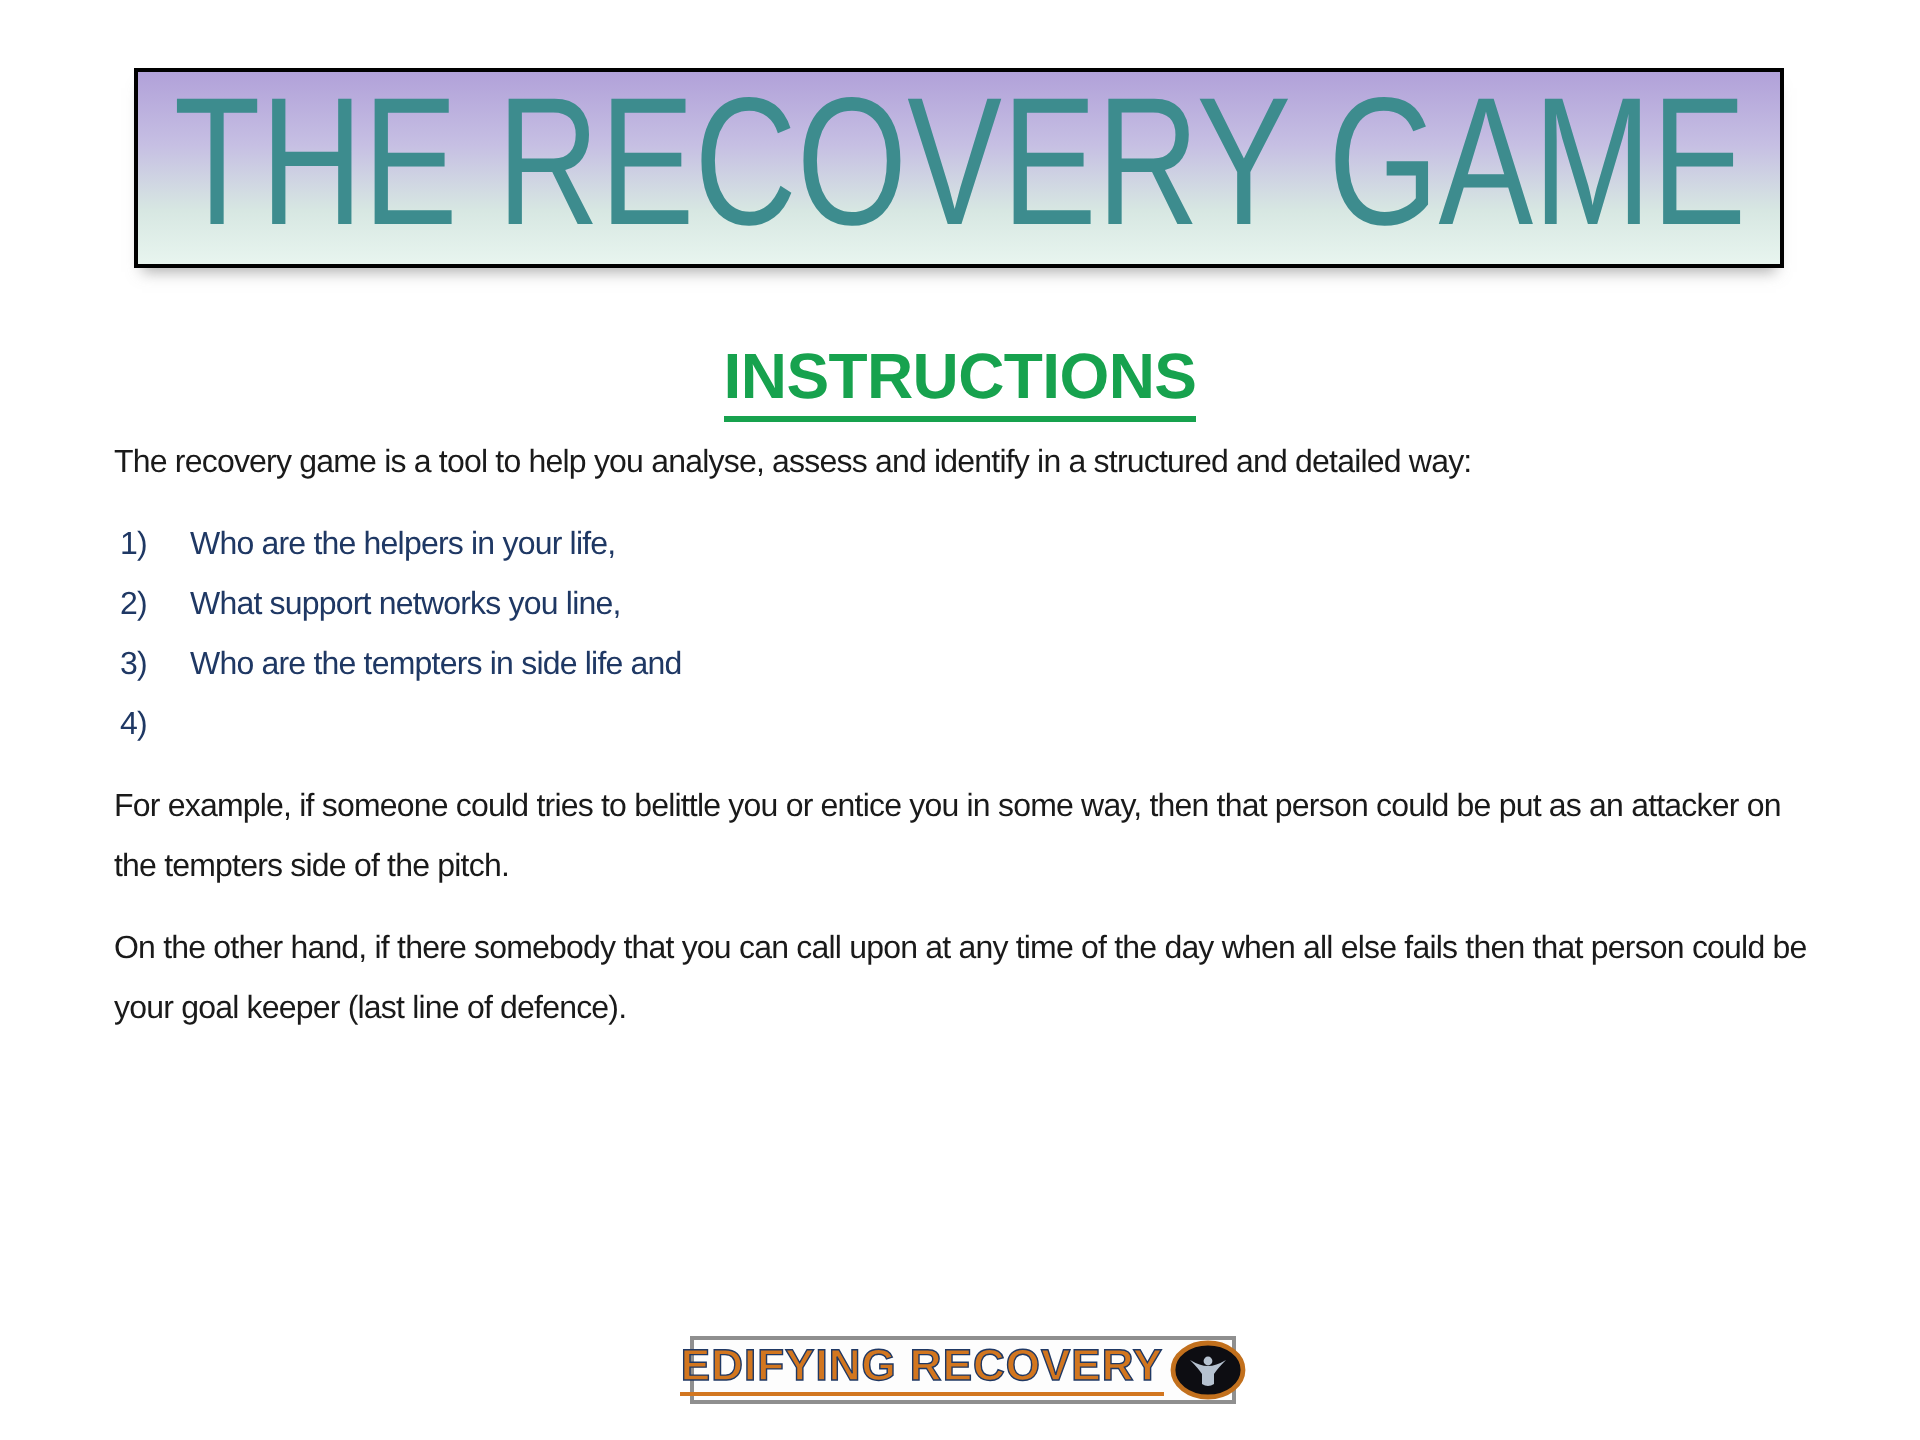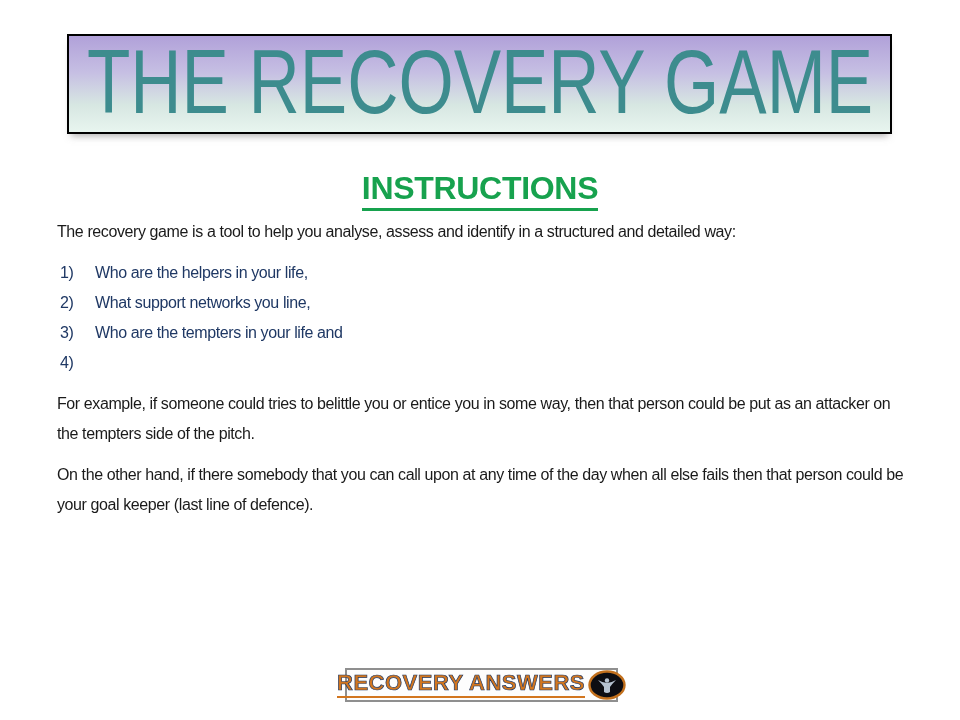--- a/index.html
+++ b/index.html
@@ -132,33 +132,33 @@
       <div class="row">
         <span class="n">1)</span>
         <span>Who are the helpers in your life,</span>
       </div>
       <div class="row">
         <span class="n">2)</span>
         <span>What support networks you line,</span>
       </div>
       <div class="row">
         <span class="n">3)</span>
-        <span>Who are the tempters in your life and</span>
+        <span>Who are the tempters in side life and</span>
       </div>
       <div class="row">
         <span class="n">4)</span>
       </div>
     </div>
 
     <p>For example, if someone could tries to belittle you or entice you in some way, then that person could be put as an attacker on the tempters side of the pitch.</p>
     <p>On the other hand, if there somebody that you can call upon at any time of the day when all else fails then that person could be your goal keeper (last line of defence).</p>
   </div>
 
   <div class="logo-box">
-    <span class="logo-text">RECOVERY ANSWERS</span>
+    <span class="logo-text">EDIFYING RECOVERY</span>
     <svg class="logo-icon" width="38" height="30" viewBox="0 0 38 30" xmlns="http://www.w3.org/2000/svg">
       <ellipse cx="19" cy="15" rx="17.5" ry="13.5" fill="#0d0d12" stroke="#c2701d" stroke-width="2.4"></ellipse>
       <path d="M10 10 Q14 14 16 17 L16 22 Q19 24 22 22 L22 17 Q24 14 28 10 Q23 13 19 13 Q15 13 10 10 Z" fill="#c9d6e6" opacity="0.9"></path>
       <circle cx="19" cy="10.5" r="2.2" fill="#c9d6e6" opacity="0.9"></circle>
     </svg>
   </div>
 
 </div>
 
 </body></html>

